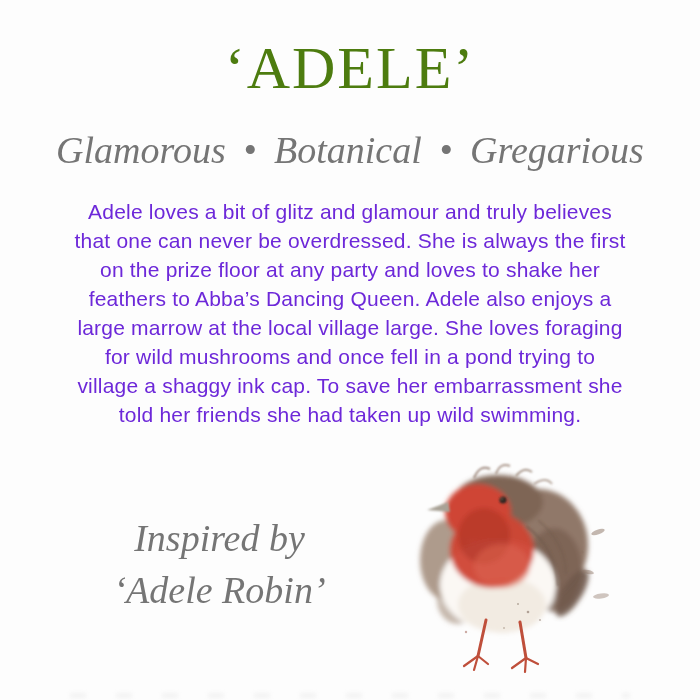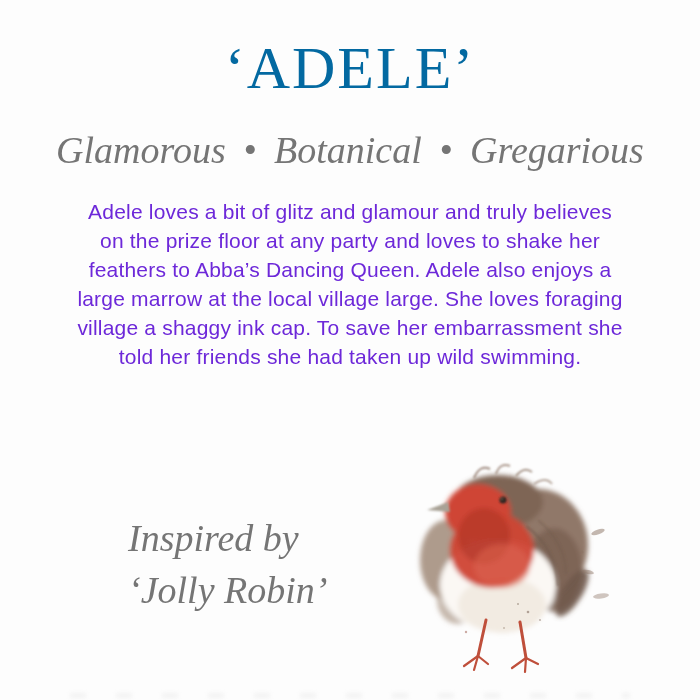--- a/index.html
+++ b/index.html
@@ -17,21 +17,21 @@
   }
   .title {
     position: absolute;
     top: 34px;
     left: 0;
     right: 0;
     text-align: center;
     font-size: 60px;
     font-weight: 400;
     letter-spacing: 2px;
-    color: #0369a1;
+    color: #4d7c0f;
     font-family: "Liberation Serif", "DejaVu Serif", serif;
   }
   .traits {
     position: absolute;
     top: 128px;
     left: 0;
     right: 0;
     text-align: center;
     font-size: 38px;
     font-style: italic;
@@ -53,26 +53,26 @@
     letter-spacing: 0.2px;
   }
   .description .line {
     white-space: nowrap;
   }
   .inspired {
     position: absolute;
     left: 112px;
     top: 512px;
     width: 215px;
+    text-align: center;
     font-style: italic;
     font-size: 38px;
     line-height: 52px;
     color: #757575;
     font-family: "Liberation Serif", "DejaVu Serif", serif;
-    margin-left: 16px;
   }
   .robin {
     position: absolute;
     left: 408px;
     top: 460px;
     width: 210px;
     height: 220px;
   }
   .edge-artifact {
     position: absolute;
@@ -91,30 +91,32 @@
 <body>
 
 <div class="card">
 
   <div class="title">‘ADELE’</div>
 
   <div class="traits">Glamorous • Botanical • Gregarious</div>
 
   <div class="description">
     <div class="line">Adele loves a bit of glitz and glamour and truly believes</div>
+    <div class="line">that one can never be overdressed. She is always the first</div>
     <div class="line">on the prize floor at any party and loves to shake her</div>
     <div class="line">feathers to Abba’s Dancing Queen. Adele also enjoys a</div>
     <div class="line">large marrow at the local village large. She loves foraging</div>
+    <div class="line">for wild mushrooms and once fell in a pond trying to</div>
     <div class="line">village a shaggy ink cap. To save her embarrassment she</div>
     <div class="line">told her friends she had taken up wild swimming.</div>
   </div>
 
   <div class="inspired">
     <div>Inspired by</div>
-    <div>‘Jolly Robin’</div>
+    <div>‘Adele Robin’</div>
   </div>
 
   <div class="robin">
     <svg viewBox="0 0 210 220" width="210" height="220" xmlns="http://www.w3.org/2000/svg">
       <defs>
         <filter id="wc" x="-40%" y="-40%" width="180%" height="180%">
           <feGaussianBlur stdDeviation="2.4"></feGaussianBlur>
         </filter>
         <filter id="wc2" x="-40%" y="-40%" width="180%" height="180%">
           <feGaussianBlur stdDeviation="0.9"></feGaussianBlur>

